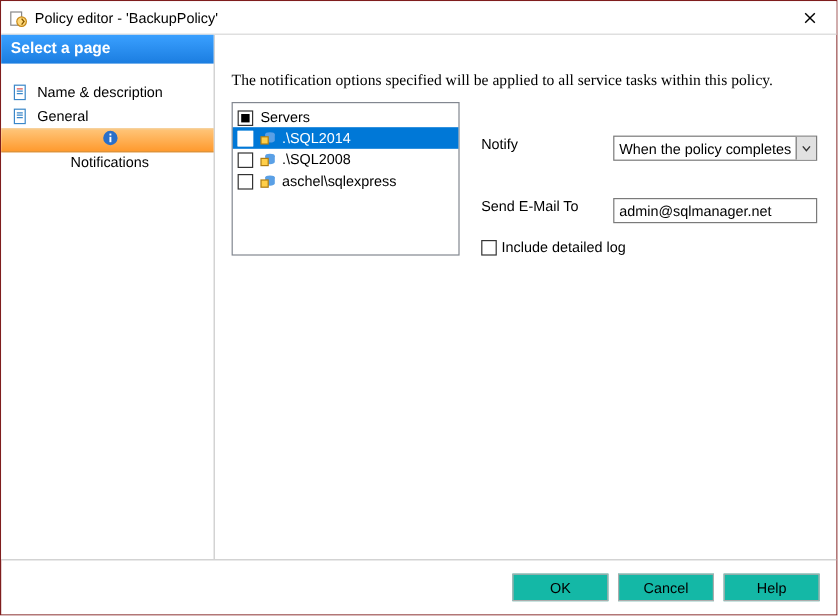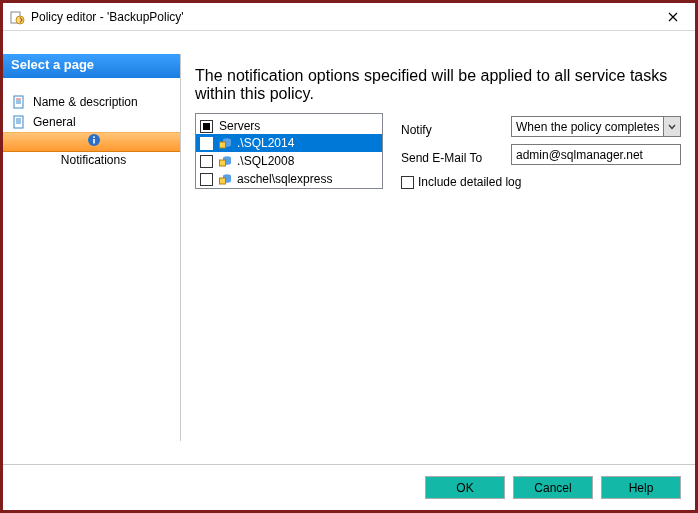--- a/index.html
+++ b/index.html
@@ -1,42 +1,42 @@
 <!DOCTYPE html>
 <html><head>
 <meta charset="utf-8">
 <style>
   * { box-sizing: border-box; }
   html, body { margin: 0; padding: 0; font-family: "Segoe UI", Tahoma, sans-serif; font-size: 12px; color: #000; }
-  .window { width: 698px; height: 513px; border: 3px solid #7f1d1d; background: #fff; display: flex; flex-direction: column; position: relative; gap: 23px; }
+  .window { width: 698px; height: 513px; border: 1px solid #7f1d1d; background: #fff; display: flex; flex-direction: column; position: relative; }
   .titlebar { height: 28px; background: #fff; display: flex; align-items: center; padding: 0 0 0 6px; border-bottom: 1px solid #d8d8d8; }
   .titlebar .title-icon { width: 16px; height: 16px; margin-right: 6px; display:flex; align-items:center; justify-content:center; }
   .titlebar .title-text { flex: 1; font-size: 12px; }
   .titlebar .close { width: 44px; height: 28px; display: flex; align-items: center; justify-content: center; }
   .body { flex: 1; display: flex; min-height: 0; }
   .sidebar { width: 178px; border-right: 1px solid #c9c9c9; background: #fff; display: flex; flex-direction: column; }
   .side-header { height: 24px; background: linear-gradient(#3aa0ff, #1b7de0); color: #fff; font-weight: bold; font-size: 13px; padding: 3px 8px; }
   .side-list { padding: 14px 0; text-align: center; }
   .side-item { height: 20px; display: flex; align-items: center; padding: 0 4px 0 8px; gap: 6px; cursor: default; }
   .side-item .s-icon { width: 16px; height: 16px; display:flex; align-items:center; justify-content:center; }
   .side-item.selected { background: linear-gradient(#ffc477, #ff9a2e); color: #000; border-top:1px solid #f4b35a; border-bottom:1px solid #d97e12;flex-direction:column;}
   .content { flex: 1; display: flex; flex-direction: column; padding: 10px 14px 0 14px; min-width: 0; }
-  .hint { font-size: 16px; margin: 3px 0 10px 0; }
+  .hint { font-size: 13px; margin: 20px 0 10px 0; font-family: Liberation Serif, serif; }
   .row2 { display: flex; gap: 18px; }
   .servers-box { width: 190px; border: 1px solid #828790; background:#fff; }
   .servers-head { height: 20px; display: flex; align-items: flex-end; gap: 6px; padding: 0 4px; border-bottom: 1px solid transparent; }
   .tri-box { width: 13px; height: 13px; border: 1px solid #333; display:flex; align-items:center; justify-content:center; background:#fff;}
   .tri-box .inner-sq { width:7px; height:7px; background:#000; }
   .srv-row { height: 18px; display:flex; align-items:center; gap:4px; padding: 0 4px; }
   .srv-row.sel { background:#0078d7; color:#fff; }
   .chk { width:13px; height:13px; border:1px solid #333; background:#fff; display:flex; align-items:center; justify-content:center; font-size:11px; line-height:1; }
   .srv-row.sel .chk { border-color:#fff; }
   .db-icon { width:16px; height:16px; display:flex; align-items:center; justify-content:center; }
   .form { flex:1; }
-  .frow { height:24px; display:flex; align-items:flex-end; margin-bottom:4px; }
+  .frow { height:24px; display:flex; align-items:flex-start; margin-bottom:4px;margin-top:28px; }
   .flabel { width:110px; }
   .select { display:flex; align-items:center; border:1px solid #7a7a7a; height:21px; width:170px; background:#fff; }
   .select-text { flex:1; padding:0 4px; font-size:12px; overflow:hidden; white-space:nowrap; }
   .select-btn { width:17px; height:19px; border-left:1px solid #7a7a7a; background:#e1e1e1; display:flex; align-items:center; justify-content:center; }
   input.tbox { width:170px; height:21px; border:1px solid #7a7a7a; padding:0 4px; font-family:inherit; font-size:12px; }
   .chk-row { margin-top:10px; display:flex; align-items:center; gap:4px; }
   .footer { height:46px; border-top:1px solid #c9c9c9; display:flex; align-items:center; justify-content:flex-end; gap:8px; padding-right:14px; }
   .btn { width:80px; height:23px; border:1px solid #adadad; background:#14b8a6; font-family:inherit; font-size:12px; display:flex; align-items:center; justify-content:center; cursor:default;}
 </style>
 </head>

